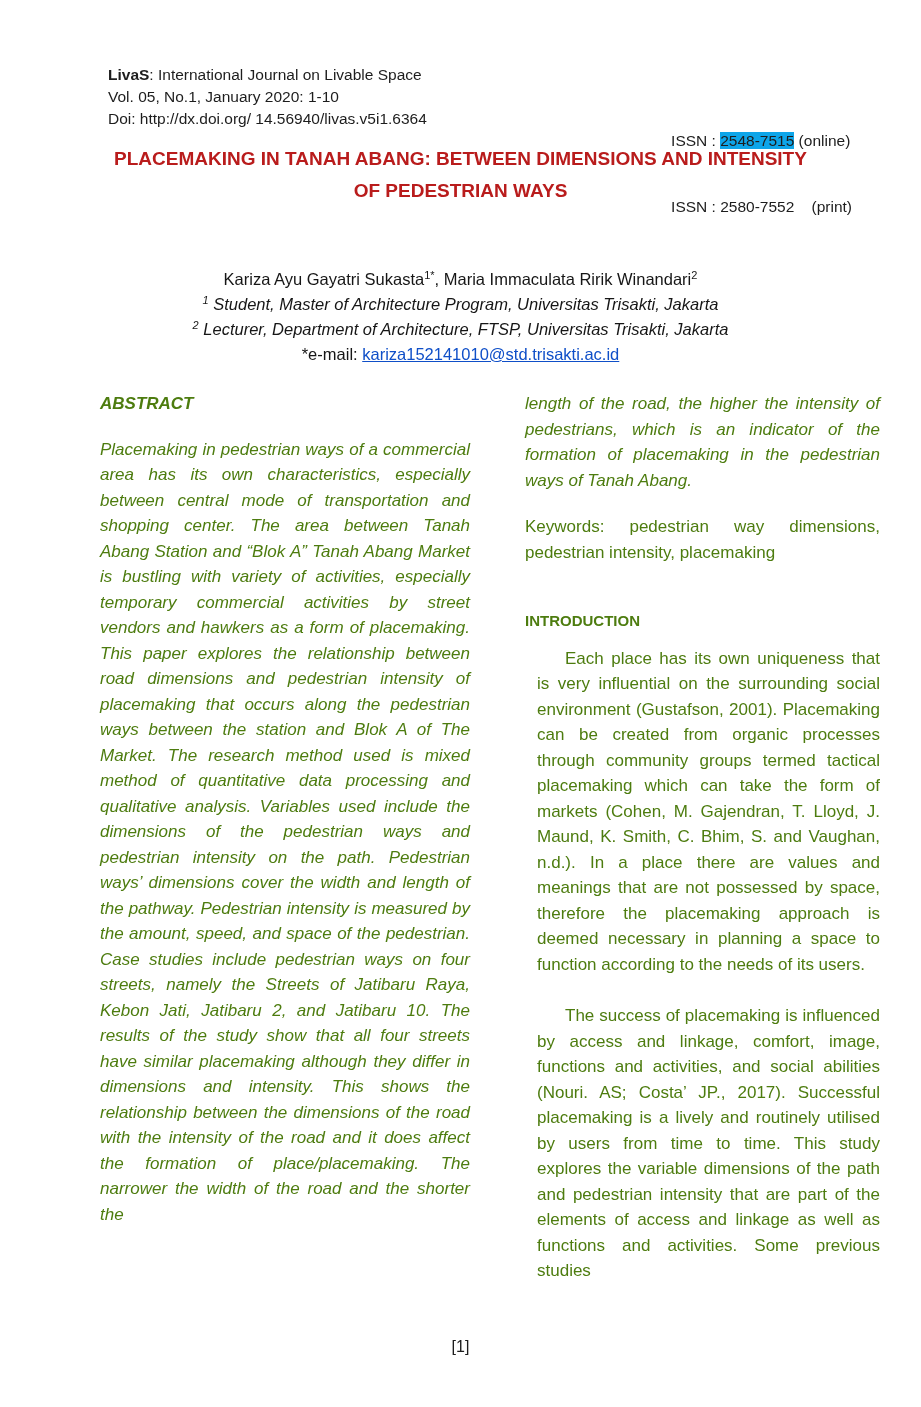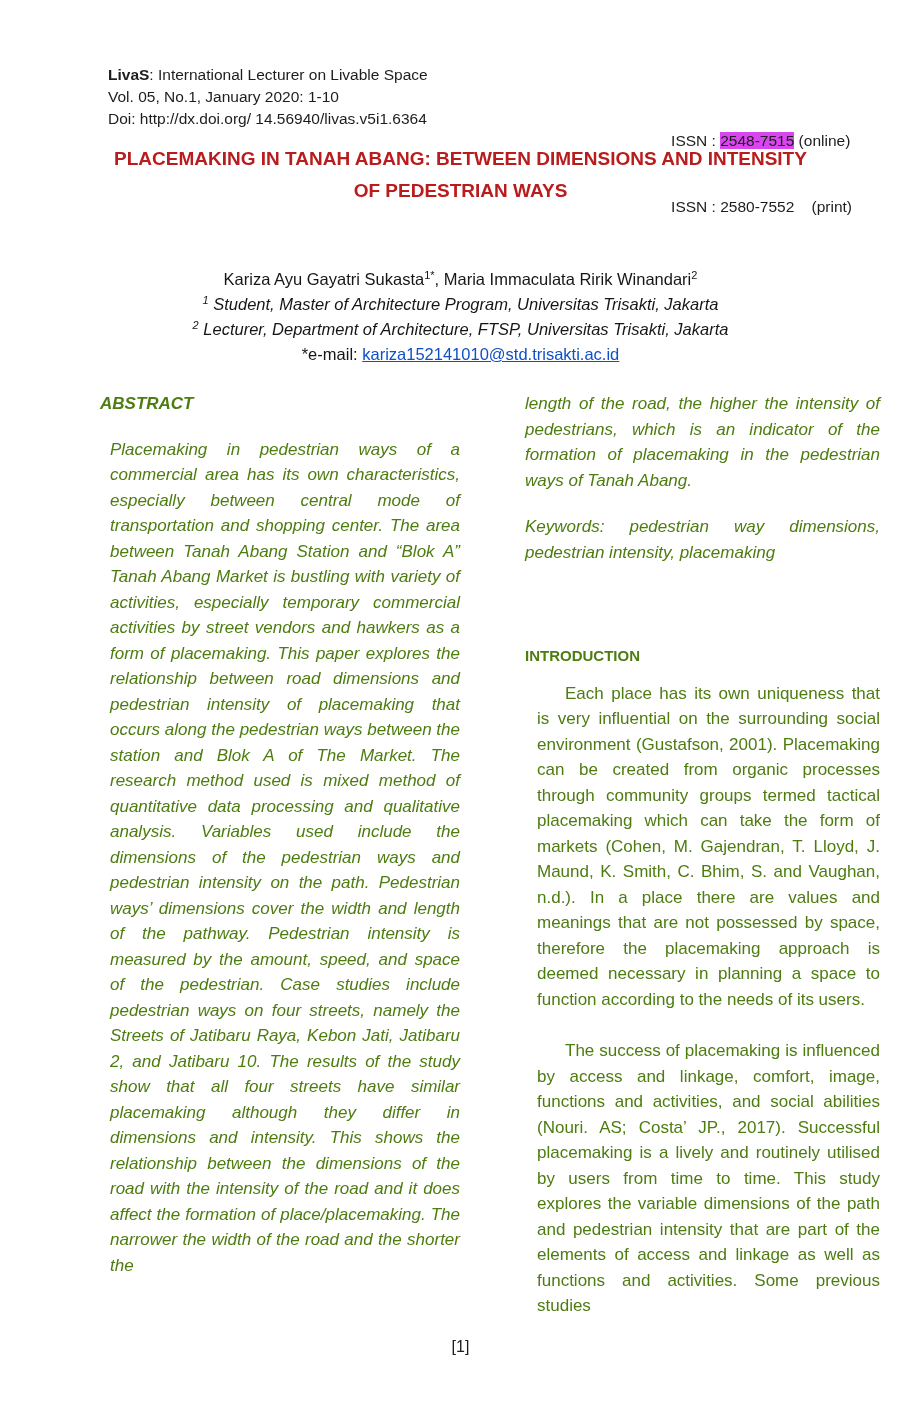--- a/index.html
+++ b/index.html
@@ -21,21 +21,21 @@
     left: 108px;
     right: 69px;
     display: flex;
     justify-content: space-between;
     font-size: 15.5px;
     line-height: 22px;
     color: #1d1d1d;
   }
   .header .bold { font-weight: bold; }
   .issn-block { padding-top: 22px; white-space: pre; }
-  .issn-highlight { background: #d946ef; }
+  .issn-highlight { background: #0ea5e9; }
 
   
   .paper-title {
     position: absolute;
     top: 143px;
     left: 0;
     right: 0;
     margin: 0;
     text-align: center;
     font-size: 19px;
@@ -77,24 +77,24 @@
   }
   .col-left  { width: 370px; }
   .col-right { width: 355px; }
 
   .abstract-heading {
     margin: 0 0 20px 0;
     font-size: 17px;
     font-weight: bold;
     font-style: italic;
   }
-  .abstract-body { margin: 10px; font-style: italic; }
+  .abstract-body { margin: 0; font-style: italic; }
 
   .abstract-cont { margin: 0 0 21px 0; font-style: italic; }
-  .keywords      { margin: 0 0 78px 0; font-style: italic; }
+  .keywords      { margin: 0 0 43px 0; }
 
   .intro-heading {
     margin: 0 0 12px 0;
     font-size: 15px;
     font-weight: bold;
     text-align: left;
   }
   .intro-para { margin: 0 0 26px 12px; text-indent: 28px; }
   .intro-para:last-child { margin-bottom: 0; }
 
@@ -109,21 +109,21 @@
     color: #1d1d1d;
   }
 </style>
 </head>
 <body>
 
 <div class="page">
 
   <div class="header">
     <div class="header-left">
-      <div><span class="bold">LivaS</span><span>: International Lecturer on Livable Space</span></div>
+      <div><span class="bold">LivaS</span><span>: International Journal on Livable Space</span></div>
       <div>Vol. 05, No.1, January 2020: 1-10</div>
       <div>Doi: http://dx.doi.org/ 14.56940/livas.v5i1.6364</div>
     </div>
     <div class="issn-block">
       <div><span>ISSN : </span><span class="issn-highlight">2548-7515</span><span> (online)</span></div>
       <div>ISSN : 2580-7552    (print)</div>
     </div>
   </div>
 
   <h1 class="paper-title">

